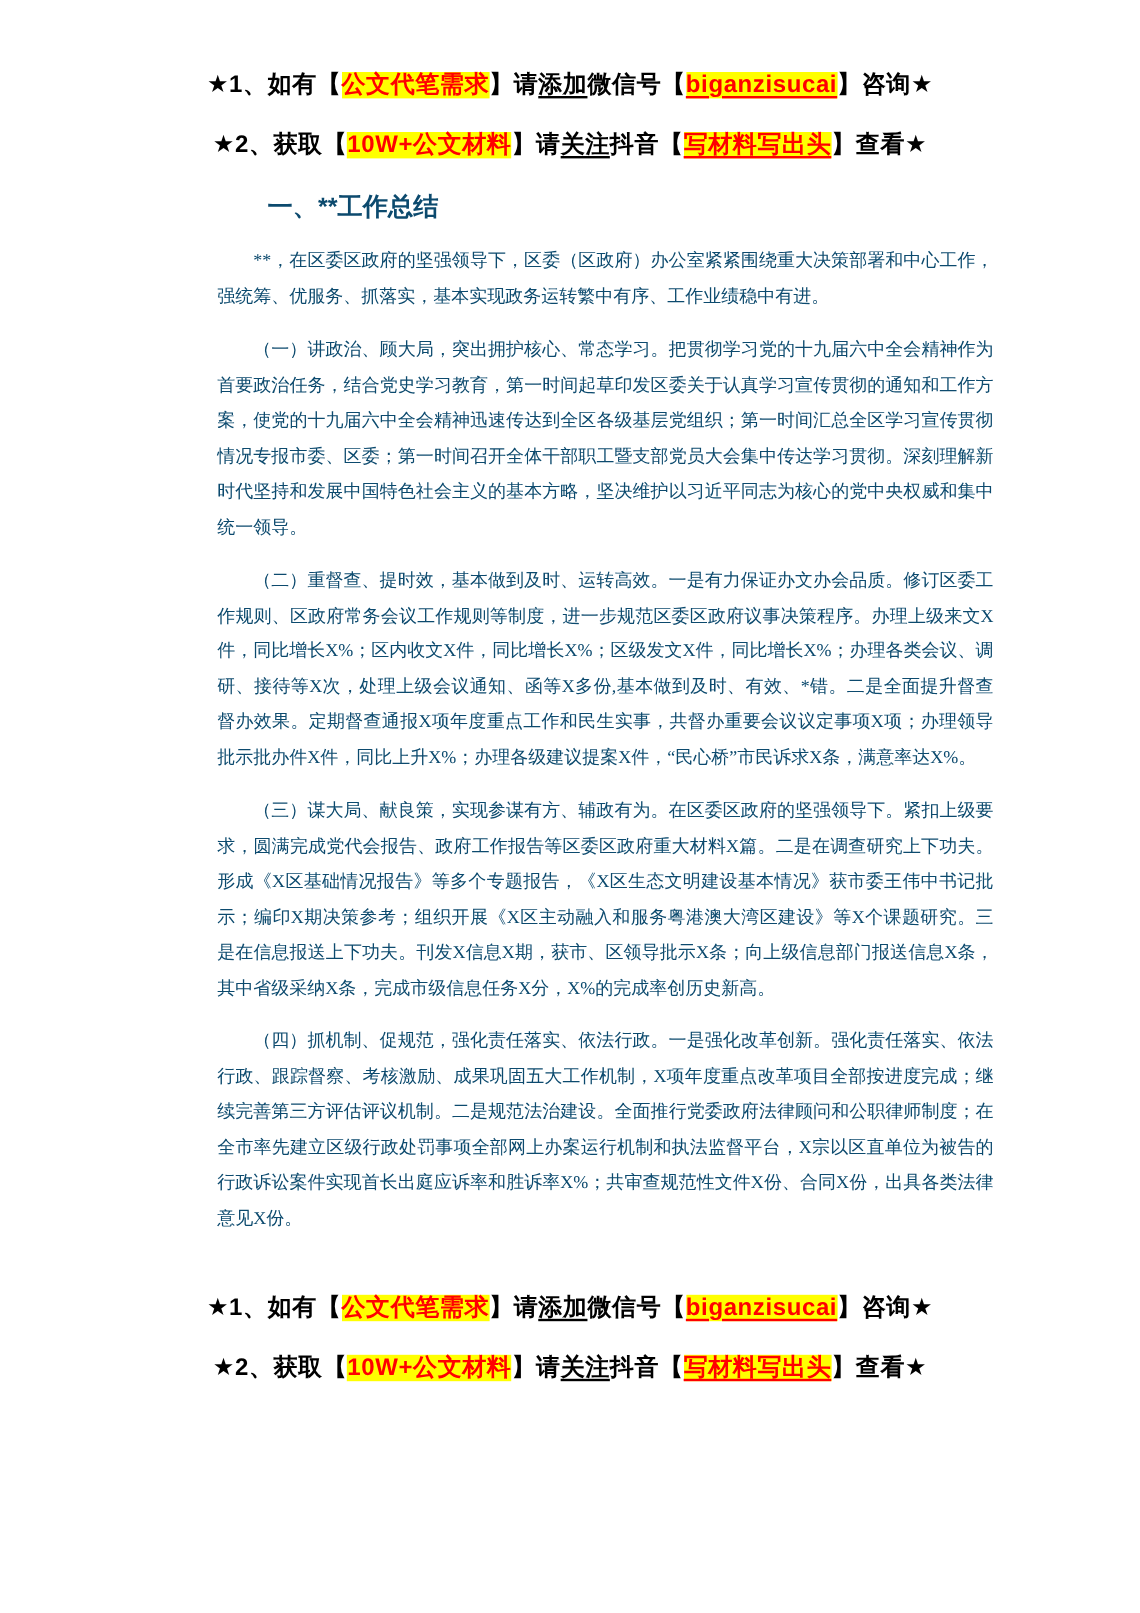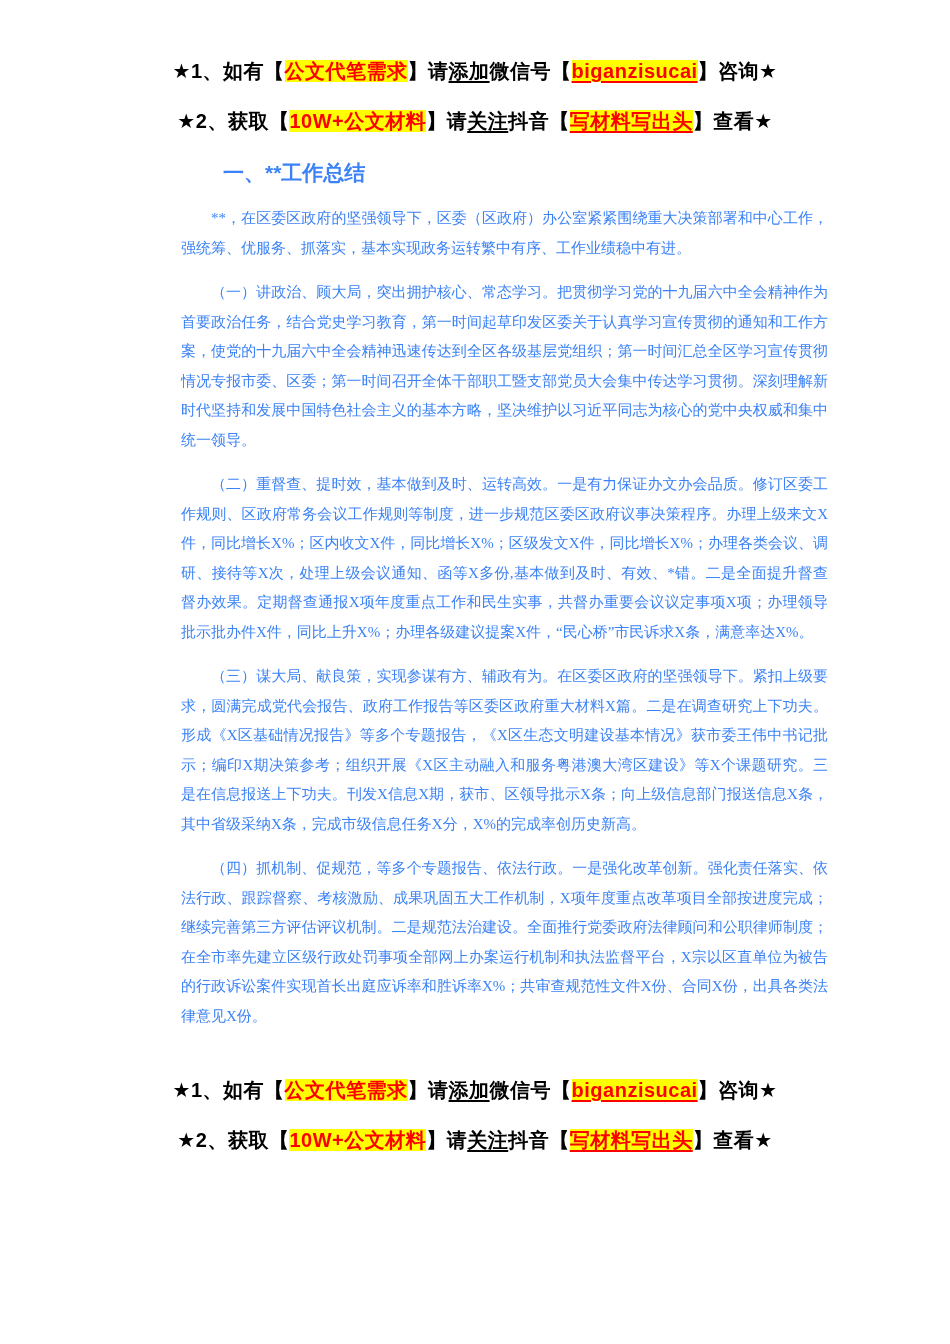--- a/index.html
+++ b/index.html
@@ -42,21 +42,21 @@
   }
   .promo-line .u-red {
     text-decoration: underline;
     text-decoration-color: #ff0000;
     text-decoration-thickness: 2px;
     text-underline-offset: 3px;
   }
   
   .doc {
     margin: 14px 61px 0 120px;
-    color: #3b82f6;
+    color: #0c4a6e;
   }
   .doc-heading {
     font-family: "Liberation Sans", "DejaVu Sans", sans-serif;
     font-weight: bold;
     font-size: 21px;
     line-height: 30px;
     margin: 0 0 16px 0;
     text-indent: 2em;
   }
   .body-para {
@@ -87,21 +87,21 @@
     <h2 class="doc-heading">一、**工作总结</h2>
 
     <p class="body-para">**，在区委区政府的坚强领导下，区委（区政府）办公室紧紧围绕重大决策部署和中心工作，强统筹、优服务、抓落实，基本实现政务运转繁中有序、工作业绩稳中有进。</p>
 
     <p class="body-para"><span class="section-lead">（一）讲政治、顾大局，突出拥护核心、常态学习。</span><span>把贯彻学习党的十九届六中全会精神作为首要政治任务，结合党史学习教育，第一时间起草印发区委关于认真学习宣传贯彻的通知和工作方案，使党的十九届六中全会精神迅速传达到全区各级基层党组织；第一时间汇总全区学习宣传贯彻情况专报市委、区委；第一时间召开全体干部职工暨支部党员大会集中传达学习贯彻。深刻理解新时代坚持和发展中国特色社会主义的基本方略，坚决维护以习近平同志为核心的党中央权威和集中统一领导。</span></p>
 
     <p class="body-para"><span class="section-lead">（二）重督查、提时效，基本做到及时、运转高效。</span><span>一是有力保证办文办会品质。修订区委工作规则、区政府常务会议工作规则等制度，进一步规范区委区政府议事决策程序。办理上级来文X件，同比增长X%；区内收文X件，同比增长X%；区级发文X件，同比增长X%；办理各类会议、调研、接待等X次，处理上级会议通知、函等X多份,基本做到及时、有效、*错。二是全面提升督查督办效果。定期督查通报X项年度重点工作和民生实事，共督办重要会议议定事项X项；办理领导批示批办件X件，同比上升X%；办理各级建议提案X件，“民心桥”市民诉求X条，满意率达X%。</span></p>
 
     <p class="body-para"><span class="section-lead">（三）谋大局、献良策，实现参谋有方、辅政有为。</span><span>在区委区政府的坚强领导下。紧扣上级要求，圆满完成党代会报告、政府工作报告等区委区政府重大材料X篇。二是在调查研究上下功夫。形成《X区基础情况报告》等多个专题报告，《X区生态文明建设基本情况》获市委王伟中书记批示；编印X期决策参考；组织开展《X区主动融入和服务粤港澳大湾区建设》等X个课题研究。三是在信息报送上下功夫。刊发X信息X期，获市、区领导批示X条；向上级信息部门报送信息X条，其中省级采纳X条，完成市级信息任务X分，X%的完成率创历史新高。</span></p>
 
-    <p class="body-para"><span class="section-lead">（四）抓机制、促规范，等多个专题报告、依法行政。</span><span>一是强化改革创新。强化责任落实、依法行政、跟踪督察、考核激励、成果巩固五大工作机制，X项年度重点改革项目全部按进度完成；继续完善第三方评估评议机制。二是规范法治建设。全面推行党委政府法律顾问和公职律师制度；在全市率先建立区级行政处罚事项全部网上办案运行机制和执法监督平台，X宗以区直单位为被告的行政诉讼案件实现首长出庭应诉率和胜诉率X%；共审查规范性文件X份、合同X份，出具各类法律意见X份。</span></p>
+    <p class="body-para"><span class="section-lead">（四）抓机制、促规范，强化责任落实、依法行政。</span><span>一是强化改革创新。强化责任落实、依法行政、跟踪督察、考核激励、成果巩固五大工作机制，X项年度重点改革项目全部按进度完成；继续完善第三方评估评议机制。二是规范法治建设。全面推行党委政府法律顾问和公职律师制度；在全市率先建立区级行政处罚事项全部网上办案运行机制和执法监督平台，X宗以区直单位为被告的行政诉讼案件实现首长出庭应诉率和胜诉率X%；共审查规范性文件X份、合同X份，出具各类法律意见X份。</span></p>
   </div>
 
   <div class="promo promo-bottom">
     <p class="promo-line"><span>★1、如有【</span><span class="hl">公文代笔需求</span><span>】请</span><span class="u-black">添加</span><span>微信号【</span><span class="hl u-red">biganzisucai</span><span>】咨询★</span></p>
     <p class="promo-line"><span>★2、获取【</span><span class="hl">10W+公文材料</span><span>】请</span><span class="u-black">关注</span><span>抖音【</span><span class="hl u-red">写材料写出头</span><span>】查看★</span></p>
   </div>
 
 </div>
 
 </body></html>

